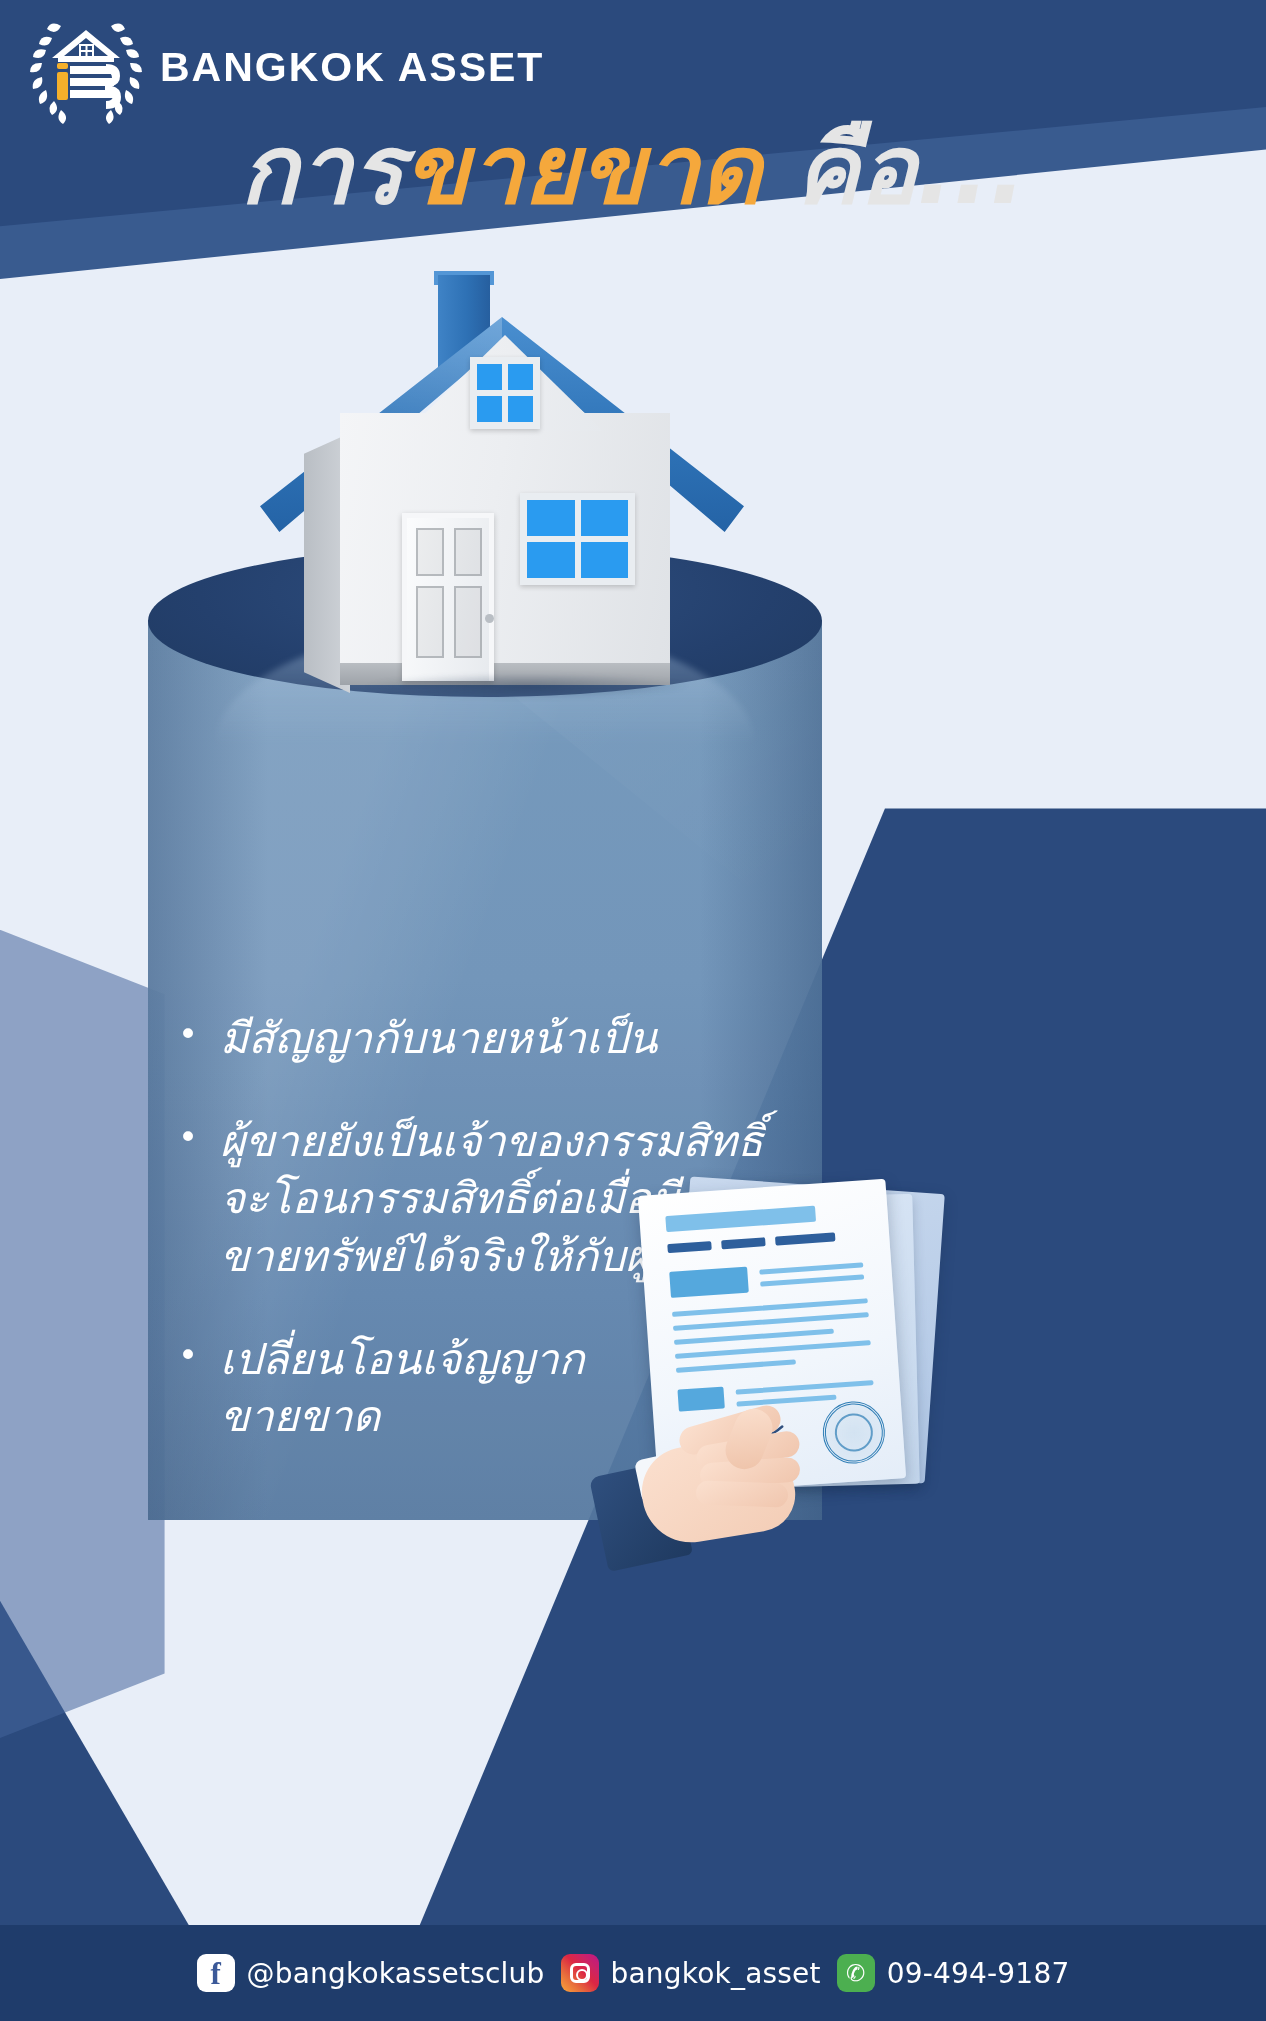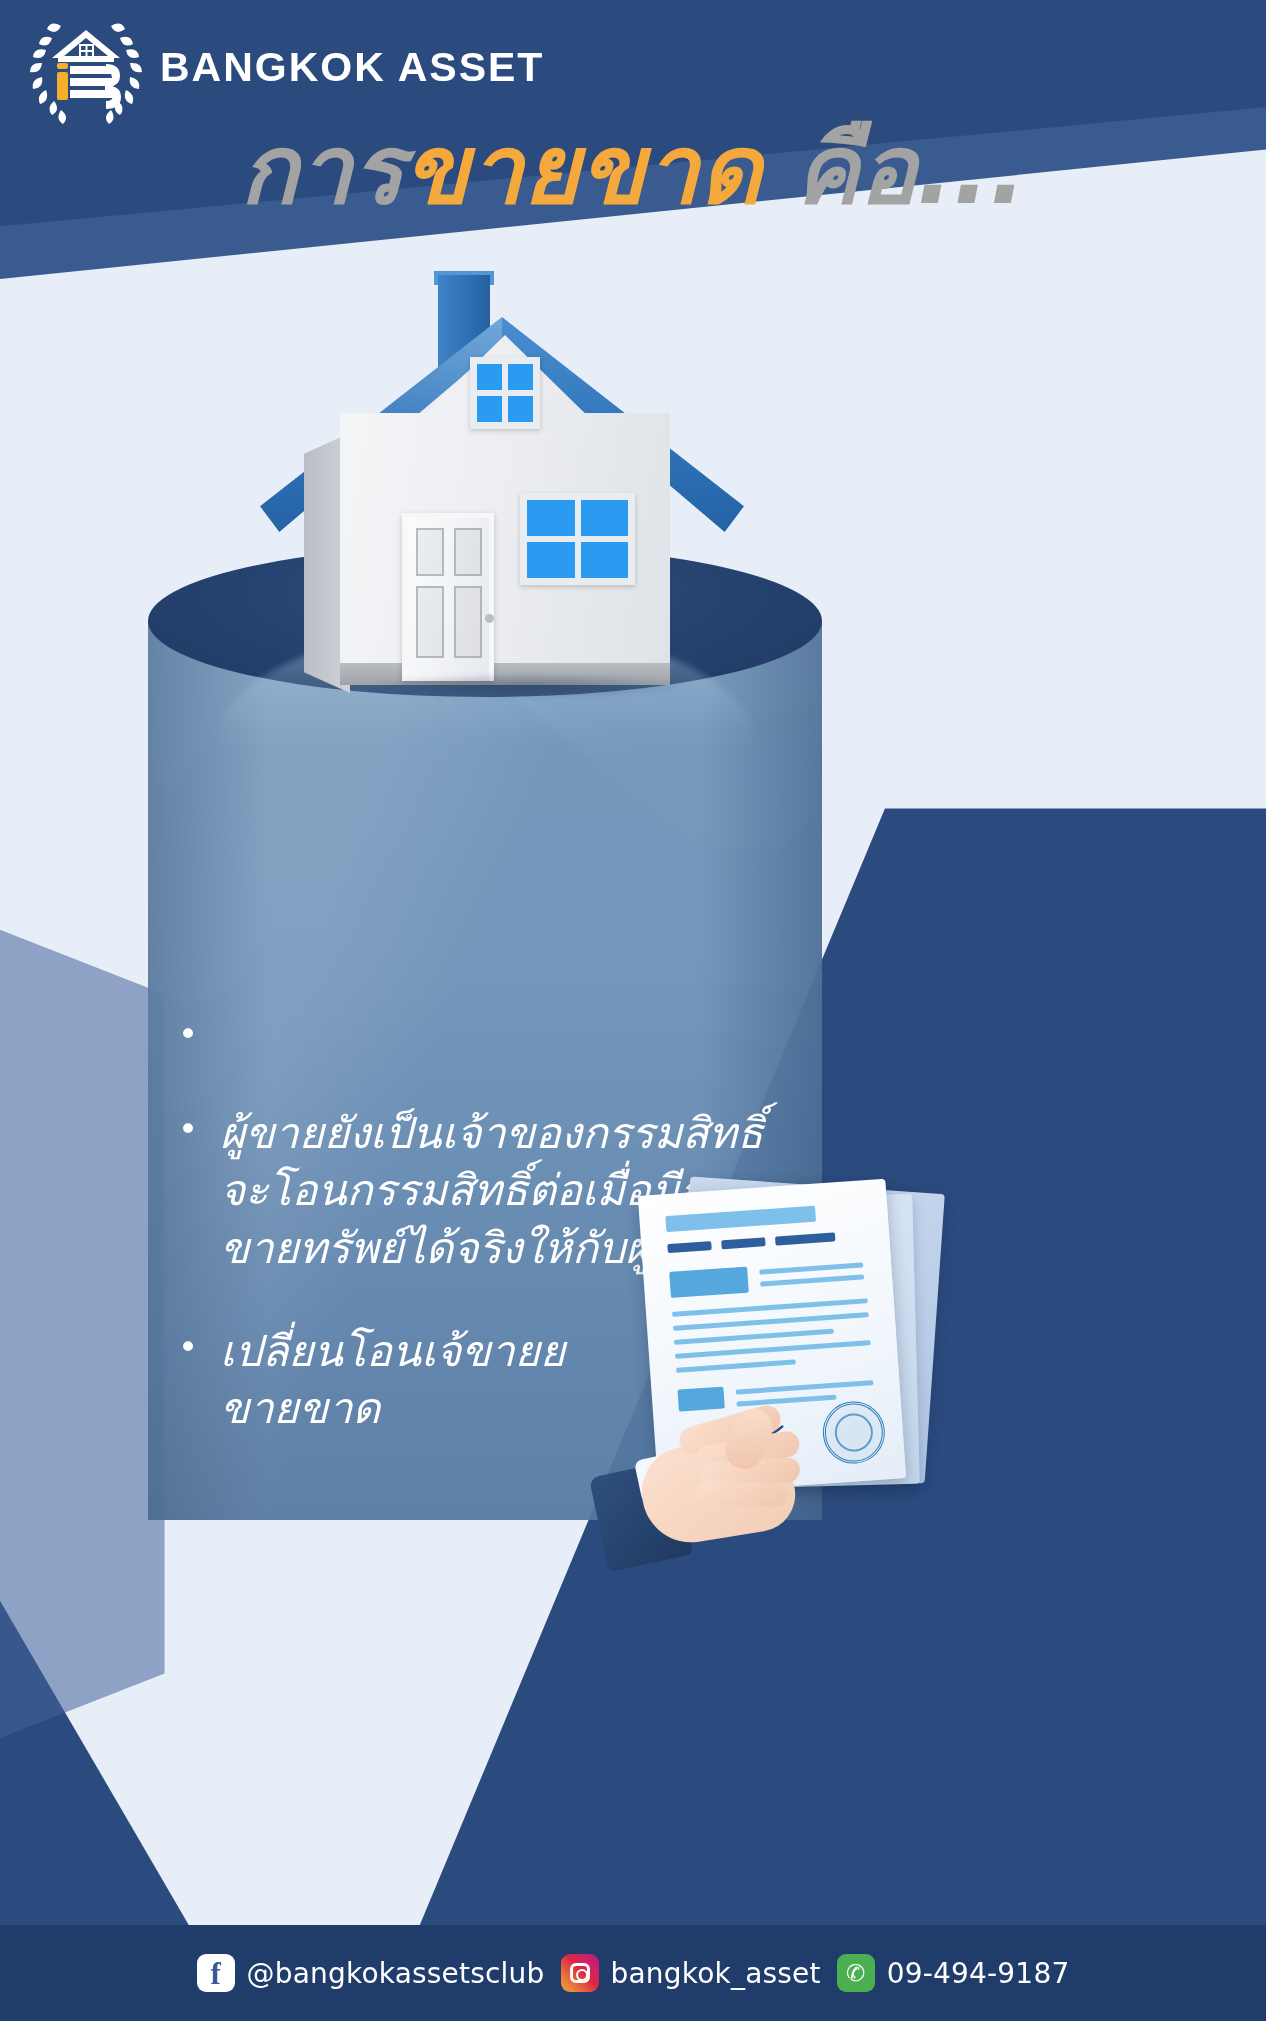--- a/index.html
+++ b/index.html
@@ -50,21 +50,21 @@
   }
 
   
   .title {
     position:absolute; left:0; top:120px; width:100%;
     text-align:center; z-index:9;
     font-family:"DejaVu Sans", sans-serif;
     font-size:96px; font-weight:bold; font-style:italic;
     line-height:1.05; white-space:nowrap;
   }
-  .title .w { color:#a3a3a3; }
+  .title .w { color:#e5e5e5; }
   .title .o { color:#f5a83c; }
 
   
   .cyl-body {
     position:absolute; left:148px; top:620px; width:674px; height:900px;
     background:linear-gradient(180deg,#6e94b8 0%, #6b90b6 40%, #5d82ab 75%, #55789f 100%);
     opacity:.93;
   }
   .cyl-body::after{
     content:""; position:absolute; inset:0;
@@ -368,36 +368,37 @@
       <div class="door-knob"></div>
     </div>
     <div class="house-shadow"></div>
   </div>
 
   <div class="bullets">
 
     <div class="bullet">
       <span class="dot">•</span>
       <span class="lines">
+        <div>มีสัญญากับนายหน้าเป็น</div>
       </span>
     </div>
 
     <div class="bullet">
       <span class="dot">•</span>
       <span class="lines">
         <div>ผู้ขายยังเป็นเจ้าของกรรมสิทธิ์</div>
         <div>จะโอนกรรมสิทธิ์ต่อเมื่อมีการ</div>
         <div>ขายทรัพย์ได้จริงให้กับผู้ที่รับซื้อ</div>
       </span>
     </div>
 
     <div class="bullet">
       <span class="dot">•</span>
       <span class="lines">
-        <div>เปลี่ยนโอนเจ้ขายย</div>
+        <div>เปลี่ยนโอนเจ้ญญาก</div>
         <div>ขายขาด</div>
       </span>
     </div>
 
   </div>
 
   <div class="doc-group">
     <div class="doc-back"></div>
     <div class="doc-mid"></div>
     <div class="doc-front">

